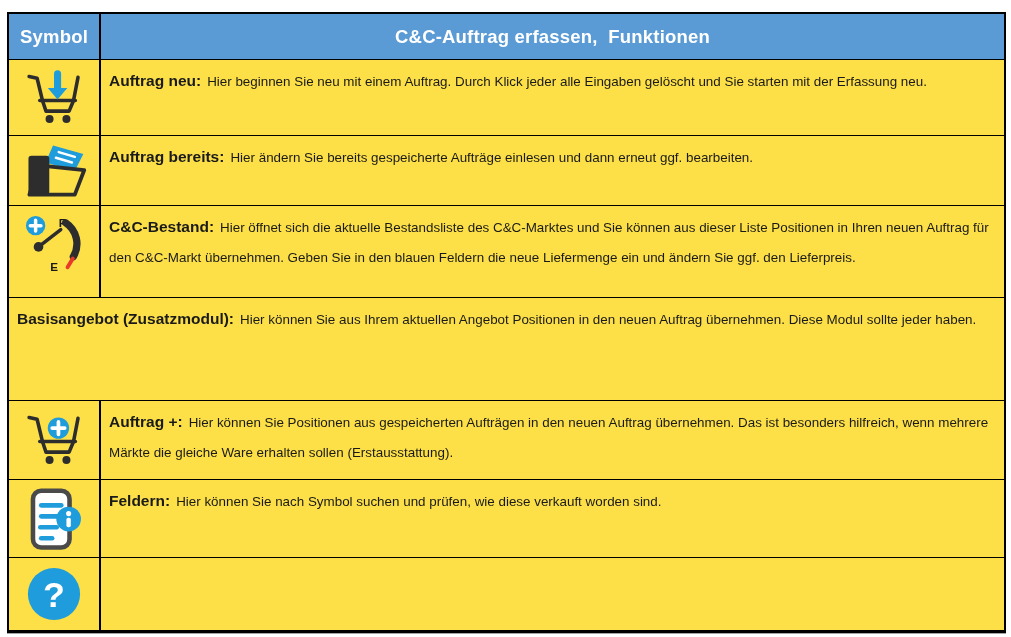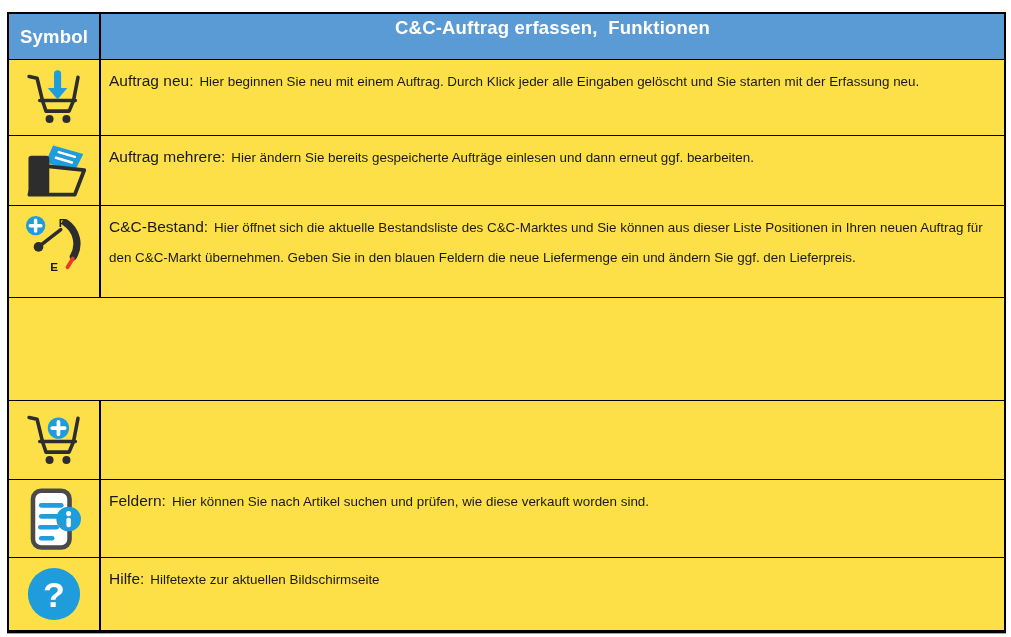--- a/index.html
+++ b/index.html
@@ -9,24 +9,24 @@
        border:2px solid var(--border,#000);border-bottom-width:3px;
        box-shadow:0 1px 0 rgba(0,0,0,.35);}
   .row{display:flex;box-sizing:border-box;}
   .row + .row{border-top:1.6px solid var(--border,#000);}
   .cell-sym{flex:0 0 92px;width:92px;border-right:2px solid var(--border,#000);
             display:flex;justify-content:center;align-items:flex-start;
             padding-top:7px;box-sizing:border-box;}
   .cell-txt{flex:1;padding:6px 14px 0 8px;box-sizing:border-box;}
   .row-header{height:45px;background:var(--header-bg,#5B9BD5);color:var(--header-text,#fff);}
   .row-header .cell-sym{align-items:center;padding-top:0;}
-  .row-header .cell-txt{display:flex;align-items:flex-start;justify-content:center;padding:3px;}
+  .row-header .cell-txt{display:flex;align-items:center;justify-content:center;padding:3px;}
   .hdr-label{font-weight:bold;font-size:18.5px;letter-spacing:.2px;white-space:pre;}
   .desc-p{margin:0;line-height:30px;font-size:13.4px;}
-  .row-title{font-weight:normal;font-size:15.5px;margin-right:6px;margin-top:8px;}
+  .row-title{font-weight:bold;font-size:15.5px;margin-right:6px;margin-top:8px;}
   
   .f-blue{fill:var(--icon-blue,#1E9CDB);}
   .f-dark{fill:var(--icon-dark,#2D2D2D);}
   .f-white{fill:#fff;}
   .s-dark{stroke:var(--icon-dark,#2D2D2D);fill:none;}
   .s-blue{stroke:var(--icon-blue,#1E9CDB);fill:none;}
   .s-white{stroke:#fff;fill:none;}
   .s-red{stroke:var(--icon-red,#E8392B);fill:none;}
   .ic-letter{font-family:"Liberation Sans",sans-serif;font-weight:bold;font-size:12px;fill:#1a1a1a;}
   .ba-letter{font-family:"Liberation Sans",sans-serif;font-weight:bold;font-size:10.5px;fill:#fff;letter-spacing:.5px;}
@@ -68,21 +68,21 @@
     <div class="row" style="height:70px">
       <div class="cell-sym">
         <svg width="70" height="56" viewBox="0 0 74 58">
           <polygon class="f-blue" points="36,2 68,11 59,29 28,20"></polygon>
           <path class="s-white" d="M42 9 L59 14 M39 15 L56 20" stroke-width="2.6" stroke-linecap="round"></path>
           <rect class="f-dark" x="10" y="13" width="22" height="41" rx="3"></rect>
           <polygon class="f-dark s-dark" points="11,54 21,23 69,28 59,54" stroke-width="4" stroke-linejoin="round"></polygon>
         </svg>
       </div>
       <div class="cell-txt">
-        <p class="desc-p"><span class="row-title">Auftrag mehrere:</span><span>Hier ändern Sie bereits gespeicherte Aufträge einlesen und dann erneut ggf. bearbeiten.</span></p>
+        <p class="desc-p"><span class="row-title">Auftrag bereits:</span><span>Hier ändern Sie bereits gespeicherte Aufträge einlesen und dann erneut ggf. bearbeiten.</span></p>
       </div>
     </div>
 
     <div class="row" style="height:92px">
       <div class="cell-sym">
         <svg width="60" height="64" viewBox="0 0 62 66">
           <text class="ic-letter" x="36" y="14">F</text>
           <path class="s-dark" d="M43 10 A26 26 0 0 1 51 45" stroke-width="7.5" stroke-linecap="round"></path>
           <path class="s-red" d="M50.5 47 L45 56" stroke-width="4" stroke-linecap="round"></path>
           <text class="ic-letter" x="27" y="60">E</text>
@@ -91,61 +91,64 @@
           <circle class="f-blue" cx="12" cy="13" r="10"></circle>
           <path class="s-white" d="M6.5 13 H17.5 M12 7.5 V18.5" stroke-width="3.6" stroke-linecap="round"></path>
         </svg>
       </div>
       <div class="cell-txt">
         <p class="desc-p"><span class="row-title">C&amp;C-Bestand:</span><span>Hier öffnet sich die aktuelle Bestandsliste des C&amp;C-Marktes und Sie können aus dieser Liste Positionen in Ihren neuen Auftrag für den C&amp;C-Markt übernehmen. Geben Sie in den blauen Feldern die neue Liefermenge ein und ändern Sie ggf. den Lieferpreis.</span></p>
       </div>
     </div>
 
     <div class="row" style="height:103px">
+      <div class="cell-txt">
+        <p class="desc-p"><span class="row-title">Basisangebot (Zusatzmodul):</span><span>Hier können Sie aus Ihrem aktuellen Angebot Positionen in den neuen Auftrag übernehmen. Diese Modul sollte jeder haben.</span></p>
+      </div>
     </div>
 
     <div class="row" style="height:79px">
       <div class="cell-sym">
         <svg width="64" height="58" viewBox="0 0 72 62">
           <path class="s-dark" d="M8 9 L17 11 L23 36" stroke-width="4" stroke-linejoin="round" stroke-linecap="round"></path>
           <path class="s-dark" d="M20 36 H60" stroke-width="4" stroke-linecap="round"></path>
           <path class="s-dark" d="M63 10 L58 36" stroke-width="4" stroke-linecap="round"></path>
           <path class="s-dark" d="M23 36 L27 48 H53 L58 36" stroke-width="4" stroke-linejoin="round"></path>
           <circle class="f-dark" cx="31" cy="57" r="4.5"></circle>
           <circle class="f-dark" cx="50" cy="57" r="4.5"></circle>
           <circle class="f-blue" cx="41" cy="21" r="12"></circle>
           <path class="s-white" d="M34 21 H48 M41 14 V28" stroke-width="4.2" stroke-linecap="round"></path>
         </svg>
+      </div>
+      <div class="cell-txt">
+        <p class="desc-p"><span class="row-title">Auftrag +:</span><span>Hier können Sie Positionen aus gespeicherten Aufträgen in den neuen Auftrag übernehmen. Das ist besonders hilfreich, wenn mehrere Märkte die gleiche Ware erhalten sollen (Erstausstattung).</span></p>
       </div>
     </div>
 
     <div class="row" style="height:78px">
       <div class="cell-sym">
         <svg width="64" height="66" viewBox="0 0 70 72">
           <rect x="12" y="4" width="40" height="62" rx="9" fill="#fff" stroke="#4a4a4a" stroke-width="5"></rect>
           <path class="s-blue" d="M21 20 H43" stroke-width="5" stroke-linecap="round"></path>
           <path class="s-blue" d="M21 32 H43" stroke-width="5" stroke-linecap="round"></path>
           <path class="s-blue" d="M20 44 H38" stroke-width="5" stroke-linecap="round"></path>
           <path class="s-blue" d="M21 56 H33" stroke-width="5" stroke-linecap="round"></path>
           <circle class="f-blue" cx="51" cy="35" r="13.5"></circle>
           <circle class="f-white" cx="51" cy="29" r="2.8"></circle>
           <rect class="f-white" x="48.6" y="33.5" width="4.8" height="10.5" rx="2"></rect>
         </svg>
       </div>
       <div class="cell-txt">
-        <p class="desc-p"><span class="row-title">Feldern:</span><span>Hier können Sie nach Artikel suchen und prüfen, wie diese verkauft worden sind.</span></p>
+        <p class="desc-p"><span class="row-title">Feldern:</span><span>Hier können Sie nach Symbol suchen und prüfen, wie diese verkauft worden sind.</span></p>
       </div>
     </div>
 
     <div class="row" style="height:73px">
       <div class="cell-sym">
         <svg width="58" height="58" viewBox="0 0 60 60">
           <circle class="f-blue" cx="30" cy="30" r="27"></circle>
           <text class="q-letter" x="30" y="43" text-anchor="middle">?</text>
         </svg>
       </div>
-      <div class="cell-txt">
-        <p class="desc-p"><span class="row-title">Hilfe:</span><span>Hilfetexte zur aktuellen Bildschirmseite</span></p>
-      </div>
     </div>
 
   </div>
 </div>
 
 </body></html>

